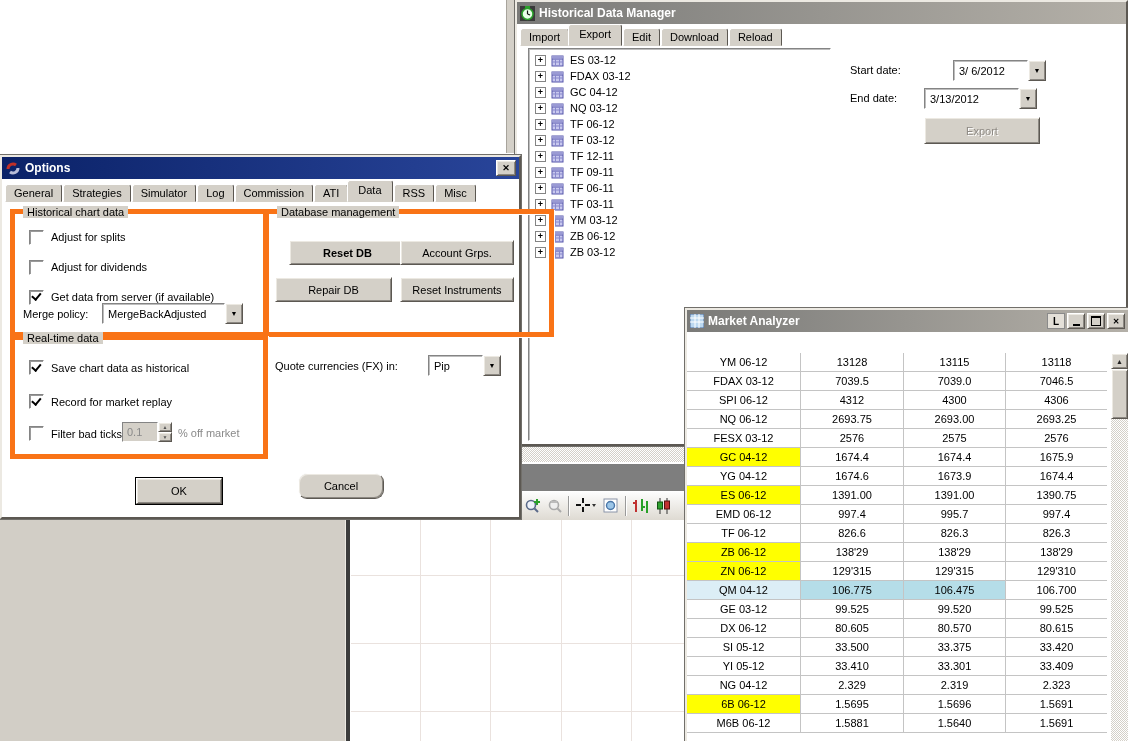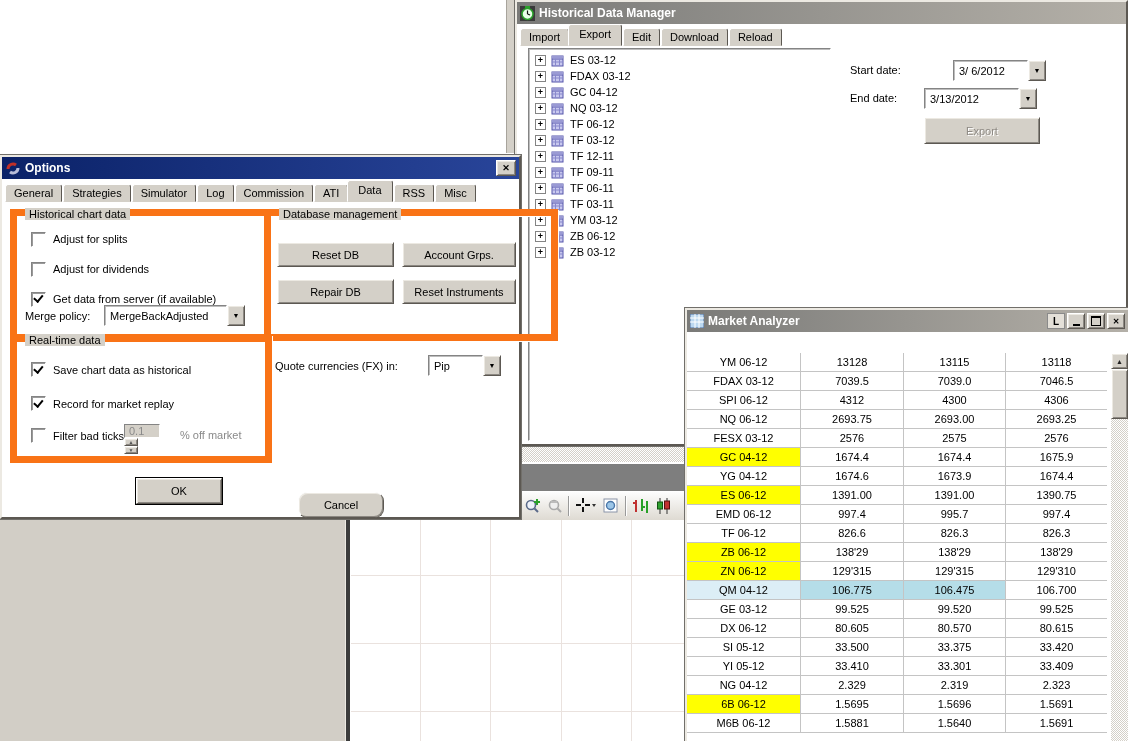--- a/index.html
+++ b/index.html
@@ -25,39 +25,39 @@
   .glyph-max{width:8px;height:7px;border:1px solid #000;border-top-width:2px;}
   
   .tabbar{position:absolute;display:flex;align-items:flex-end;height:21px;padding-left:3px;}
   .tab{height:16px;line-height:16px;padding:0 8px;background:#d4d0c8;margin-right:1px;
        border:1px solid;border-color:#fff #5c5852 #d4d0c8 #fff;border-radius:3px 3px 0 0;
        position:relative;}
   .tab.selected{height:20px;line-height:18px;z-index:3;margin-left:-2px;padding:0 10px;
        border-bottom:1px solid #d4d0c8;}
   .tab-underline{position:absolute;height:1px;background:#fff;z-index:1;}
   
-  .group{position:absolute;border:7px solid #f97316;box-shadow:1px 1px 0 #fff, inset 1px 1px 0 #fff;}
+  .group{position:absolute;border:5px solid #f97316;box-shadow:1px 1px 0 #fff, inset 1px 1px 0 #fff;}
   .group-title{position:absolute;top:-8px;left:8px;background:#d4d0c8;padding:0 4px;}
   
   .check-row{position:absolute;display:flex;align-items:center;}
   .cb{width:13px;height:13px;background:#fff;border:1px solid;border-color:#848484 #fff #fff #848484;
       box-shadow:inset 1px 1px 0 #9a9a9a;display:flex;align-items:center;justify-content:center;}
   .mark{display:none;width:7px;height:4px;border-left:2px solid #000;border-bottom:2px solid #000;
       transform:rotate(-50deg) translate(1px,-1px);}
   .check-row.checked .mark{display:block;}
   .cb-label{margin-left:7px;}
   
   .combo{display:flex;box-sizing:border-box;}
   .combo .s3d-box{flex:1;background:#fff;border:1px solid;border-color:#848484 #fff #fff #848484;
       box-shadow:inset 1px 1px 0 #bdbdbd;display:flex;align-items:center;padding-left:5px;}
   .combo-btn{width:16px;display:flex;align-items:center;justify-content:center;font-size:7px;color:#000;}
   .btn{display:flex;align-items:center;justify-content:center;cursor:default;}
   .btn.default{outline:1px solid #000;}
   .btn.disabled{color:#8e8a84;text-shadow:1px 1px 0 #fff;}
-  .spinner{display:flex;flex-direction:column;}
+  .spinner{display:flex;}
   .spin-text{width:30px;background:#d4d0c8;border:1px solid;border-color:#848484 #fff #fff #848484;
       color:#8a8a8a;display:flex;align-items:center;padding-left:4px;}
   .spin-btns{display:flex;flex-direction:column;width:14px;}
   .spin-btns .r3d{flex:1;display:flex;align-items:center;justify-content:center;font-size:5px;color:#555;}
   
   .tree{position:absolute;overflow:hidden;padding-top:3px;}
   .tree-item{display:flex;align-items:center;height:16px;}
   .expand-box{width:11px;height:11px;margin-left:6px;background:#fff;border:1px solid #848484;
       display:flex;align-items:center;justify-content:center;box-sizing:border-box;}
   .plus{font-size:9px;line-height:9px;font-weight:bold;}
@@ -689,21 +689,21 @@
         </div>
       <label class="abs" style="left:8px;top:94px;">Merge policy:</label>
       <div class="combo abs" style="left:87px;top:89px;width:141px;height:21px;">
         <span class="s3d-box">MergeBackAdjusted</span>
         <span class="combo-btn r3d">▼</span>
       </div>
     </div>
 
     <div class="group" style="left:262px;top:52px;width:248px;height:118px;padding-left:32px;">
       <span class="group-title">Database management</span>
-      <div class="btn r3d abs" style="left:6px;top:26px;width:115px;height:23px;">Reset DB</div>
+      <div class="btn r3d abs" style="left:20px;top:26px;width:115px;height:23px;font-weight:bold;">Reset DB</div>
       <div class="btn r3d abs" style="left:131px;top:26px;width:112px;height:23px;">Account Grps.</div>
       <div class="btn r3d abs" style="left:6px;top:63px;width:115px;height:23px;">Repair DB</div>
       <div class="btn r3d abs" style="left:131px;top:63px;width:112px;height:23px;">Reset Instruments</div>
     </div>
 
     <div class="group" style="left:8px;top:178px;width:248px;height:114px;">
       <span class="group-title">Real-time data</span>
       <div class="check-row checked" style="left:14px;top:20px;">
         <span class="cb">
             <span class="mark"></span>
@@ -730,16 +730,16 @@
       <label class="abs" style="left:163px;top:87px;color:#8a8a8a;">% off market</label>
     </div>
 
     <label class="abs" style="left:273px;top:203px;">Quote currencies (FX) in:</label>
     <div class="combo abs" style="left:426px;top:198px;width:73px;height:21px;">
       <span class="s3d-box">Pip</span>
       <span class="combo-btn r3d">▼</span>
     </div>
 
     <div class="btn r3d default abs" style="left:134px;top:321px;width:84px;height:24px;">OK</div>
-    <div class="btn r3d abs" style="left:296px;top:335px;width:84px;height:24px;border-radius:9px;">Cancel</div>
+    <div class="btn r3d abs" style="left:296px;top:316px;width:84px;height:24px;border-radius:9px;">Cancel</div>
   </div>
 
 </div>
 
 </body></html>

